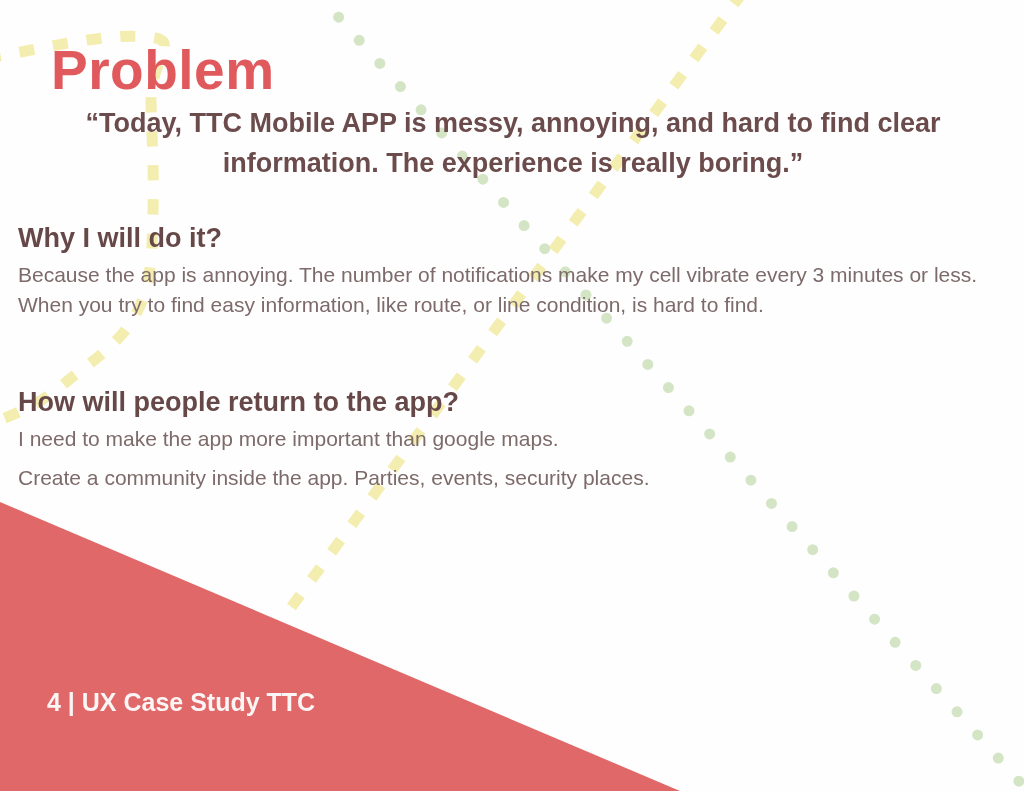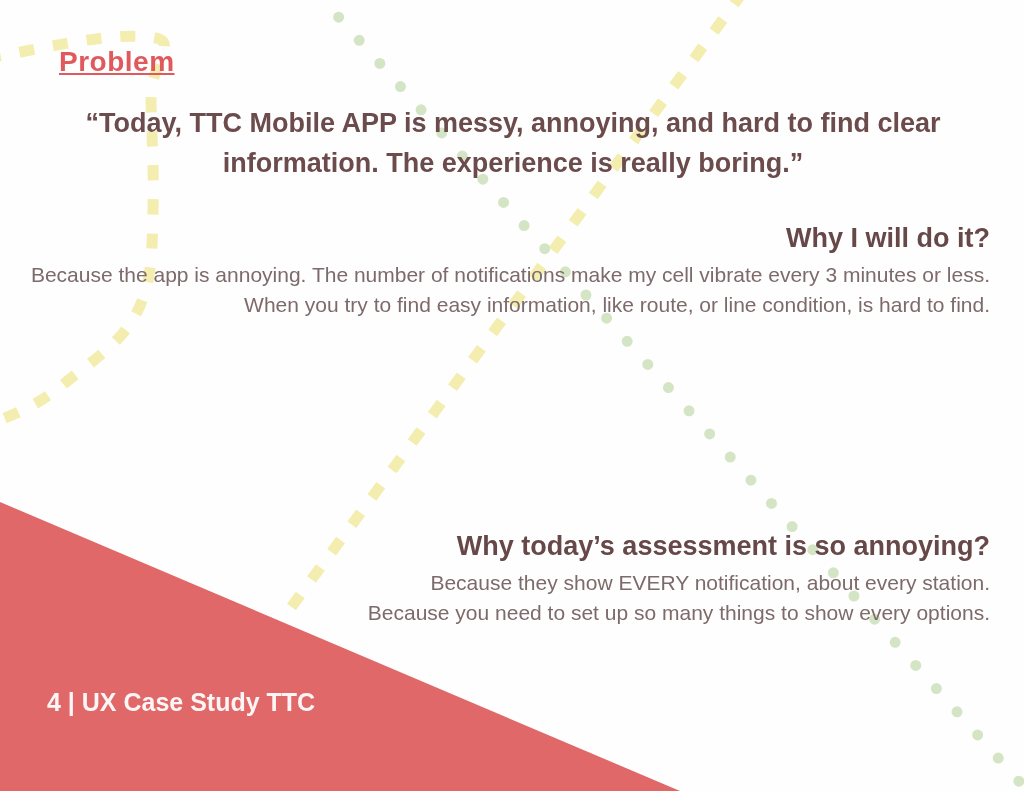--- a/index.html
+++ b/index.html
@@ -25,41 +25,39 @@
   }
   .deco-dots {
     fill: none;
     stroke-width: 11;
     stroke-dasharray: 0 31;
     stroke-linecap: round;
   }
   .title {
     position: absolute;
     left: 47px; top: 34px;
-    margin: 12px;
-    font-size: 28px;
+    margin: 4px;
+    font-size: 55px;
     font-weight: bold;
     letter-spacing: 0.5px;
     color: #e05a5d;
-    text-decoration: underline;
   }
   .quote {
     position: absolute;
     left: 38px; right: 36px; top: 103px;
     margin: 0;
     text-align: center;
     font-size: 27px;
     font-weight: bold;
     line-height: 40px;
     color: #6b4b4b;
   }
   .block {
     position: absolute;
     left: 18px; right: 34px;
-    text-align: right;
   }
   .block h2 {
     margin: 0 0 5px 0;
     font-size: 27px;
     font-weight: bold;
     line-height: 33px;
     color: #674848;
   }
   .block p {
     margin: 0;
@@ -98,22 +96,22 @@
   <h1 class="title">Problem</h1>
 
   <blockquote class="quote">“Today, TTC Mobile APP is messy, annoying, and hard to find clear information. The experience is really boring.”</blockquote>
 
   <section class="block s1">
     <h2>Why I will do it?</h2>
     <p>Because the app is annoying. The number of notifications make my cell vibrate every 3 minutes or less.</p>
     <p>When you try to find easy information, like route, or line condition, is hard to find.</p>
   </section>
 
+  <section class="block s2">
+    <h2>How will people return to the app?</h2>
+    <p>I need to make the app more important than google maps.</p>
+    <p class="gap">Create a community inside the app. Parties, events, security places.</p>
+  </section>
 
-  <section class="block s3">
-    <h2>Why today’s assessment is so annoying?</h2>
-    <p>Because they show EVERY notification, about every station.</p>
-    <p>Because you need to set up so many things to show every options.</p>
-  </section>
 
   <div class="footer">4 | UX Case Study TTC</div>
 
 </div>
 
 </body></html>

